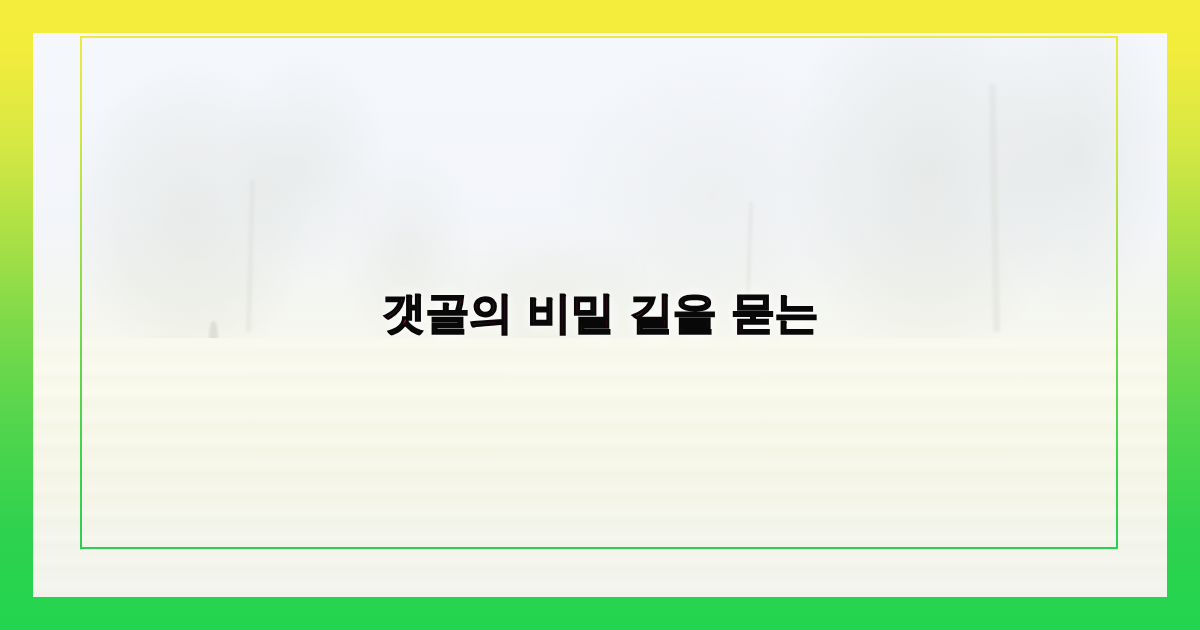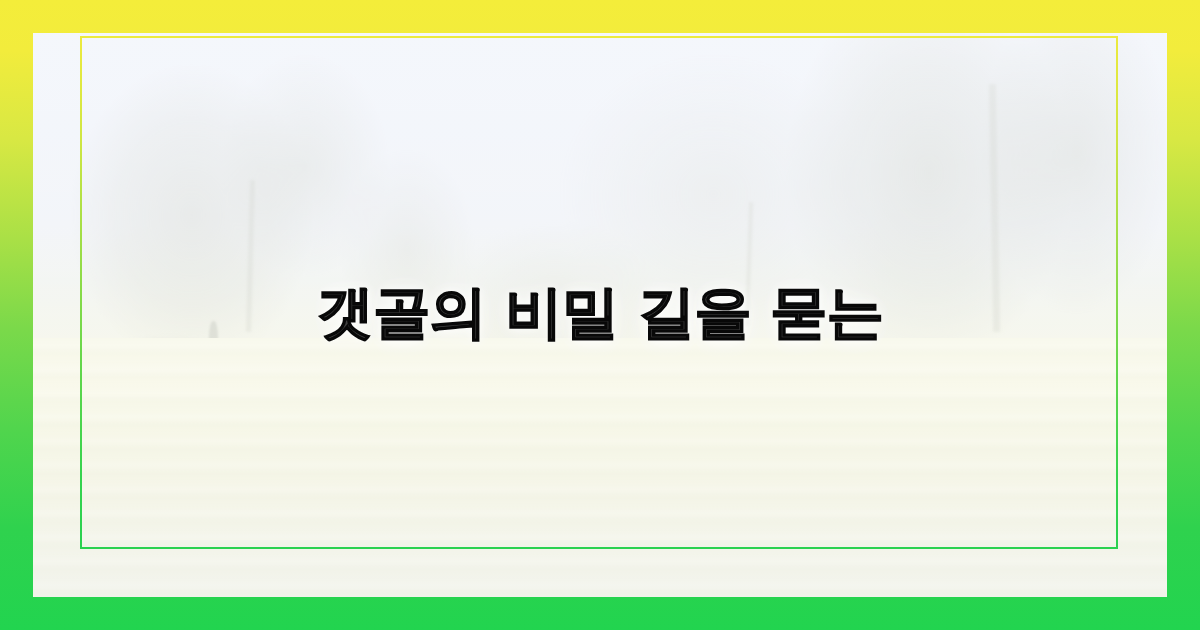--- a/index.html
+++ b/index.html
@@ -176,24 +176,24 @@
     flex-direction: column;
     align-items: center;
     justify-content: center;
     padding-bottom: 4px;
     box-sizing: border-box;
   }
 
   .headline-line {
     font-family: "DejaVu Sans", "Liberation Sans", sans-serif;
     font-weight: 700;
-    font-size: 57px;
+    font-size: 44px;
     line-height: 1.32;
     letter-spacing: -0.5px;
-    color: #404040;
+    color: #be185d;
     white-space: nowrap;
     text-align: left;
     text-shadow:
        0 0 9px rgba(255,255,255,0.95),
        0 0 18px rgba(255,255,255,0.85),
        0 0 30px rgba(255,255,255,0.60),
        0 1px 1px rgba(255,255,255,0.9);
     -webkit-text-stroke: 1.6px #080808;
   }
 </style>

